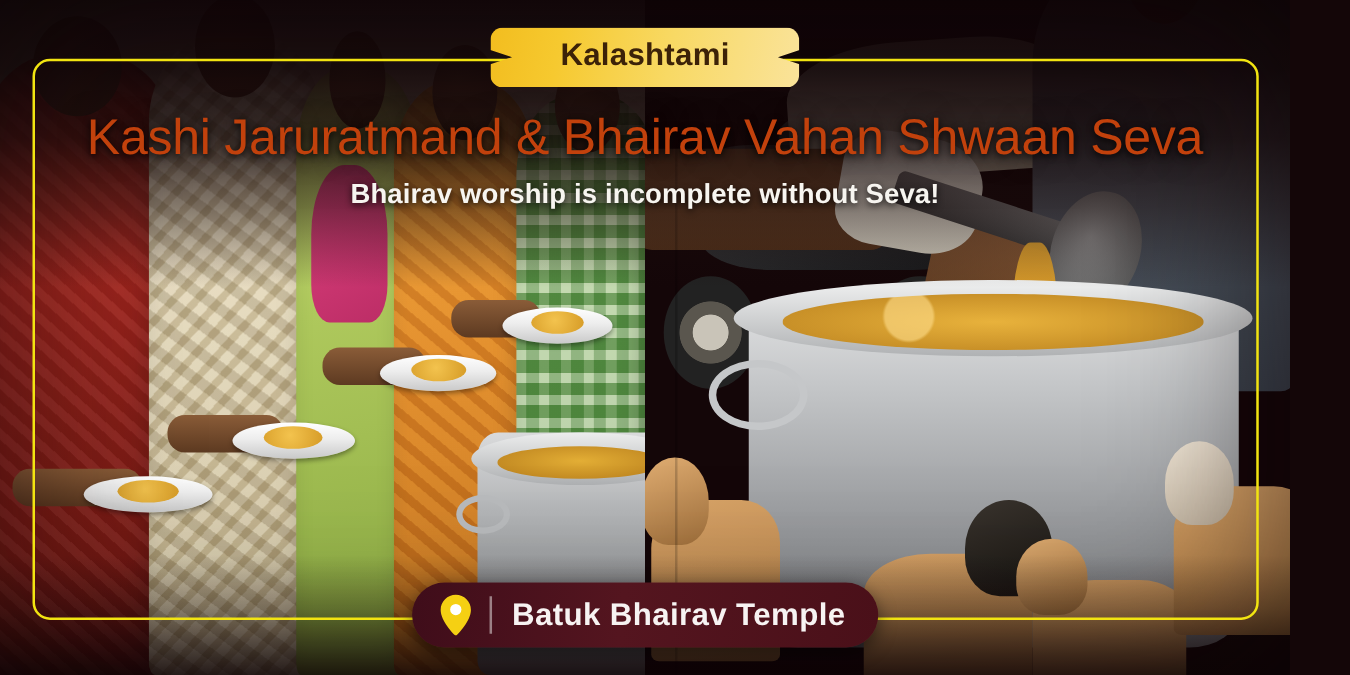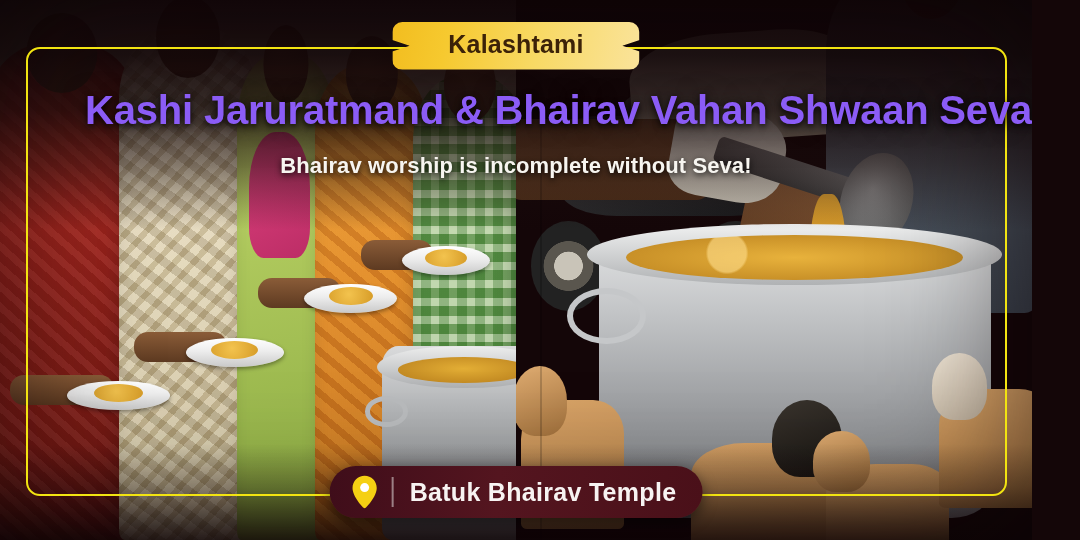--- a/index.html
+++ b/index.html
@@ -326,30 +326,29 @@
     white-space: nowrap;
   }
 
   
   .headings {
     position: absolute; left: 0; right: 0; top: 88px;
     text-align: center; z-index: 5;
   }
   .title {
     font-size: 40px;
-    font-weight: bold;
-    color: #8b5cf6;
+    font-weight: normal;
+    color: #c2410c;
     letter-spacing: -0.2px;
     line-height: 1.12;
     white-space: nowrap;
     text-shadow: 0 2px 6px rgba(0,0,0,.85), 0 0 22px rgba(0,0,0,.6);
-    text-align: right;
   }
   .subtitle {
-    margin-top: 20px;
+    margin-top: 9px;
     font-size: 22px;
     font-weight: bold;
     color: #f7f5f0;
     letter-spacing: .1px;
     white-space: nowrap;
     text-shadow: 0 2px 6px rgba(0,0,0,.85);
   }
 
   
   .pill-wrap {

